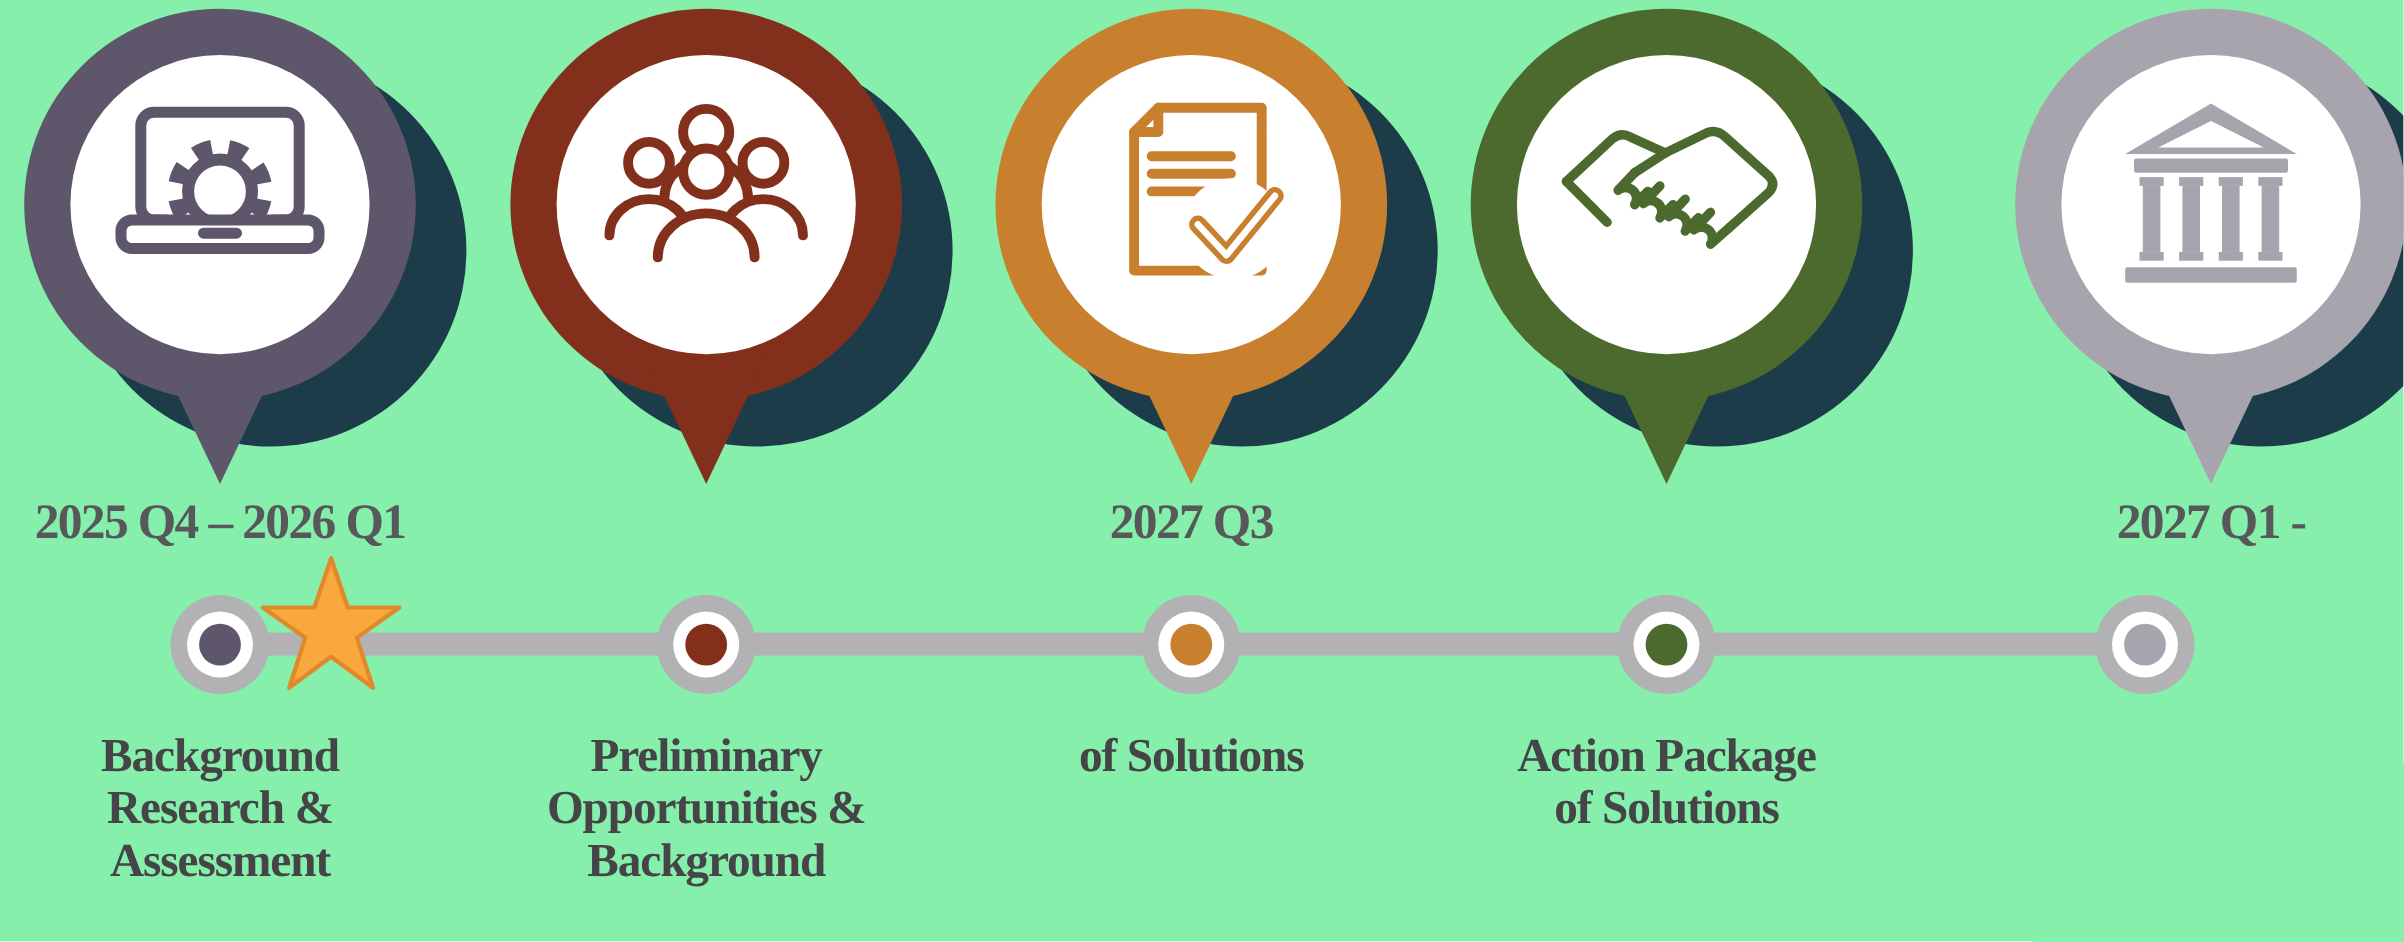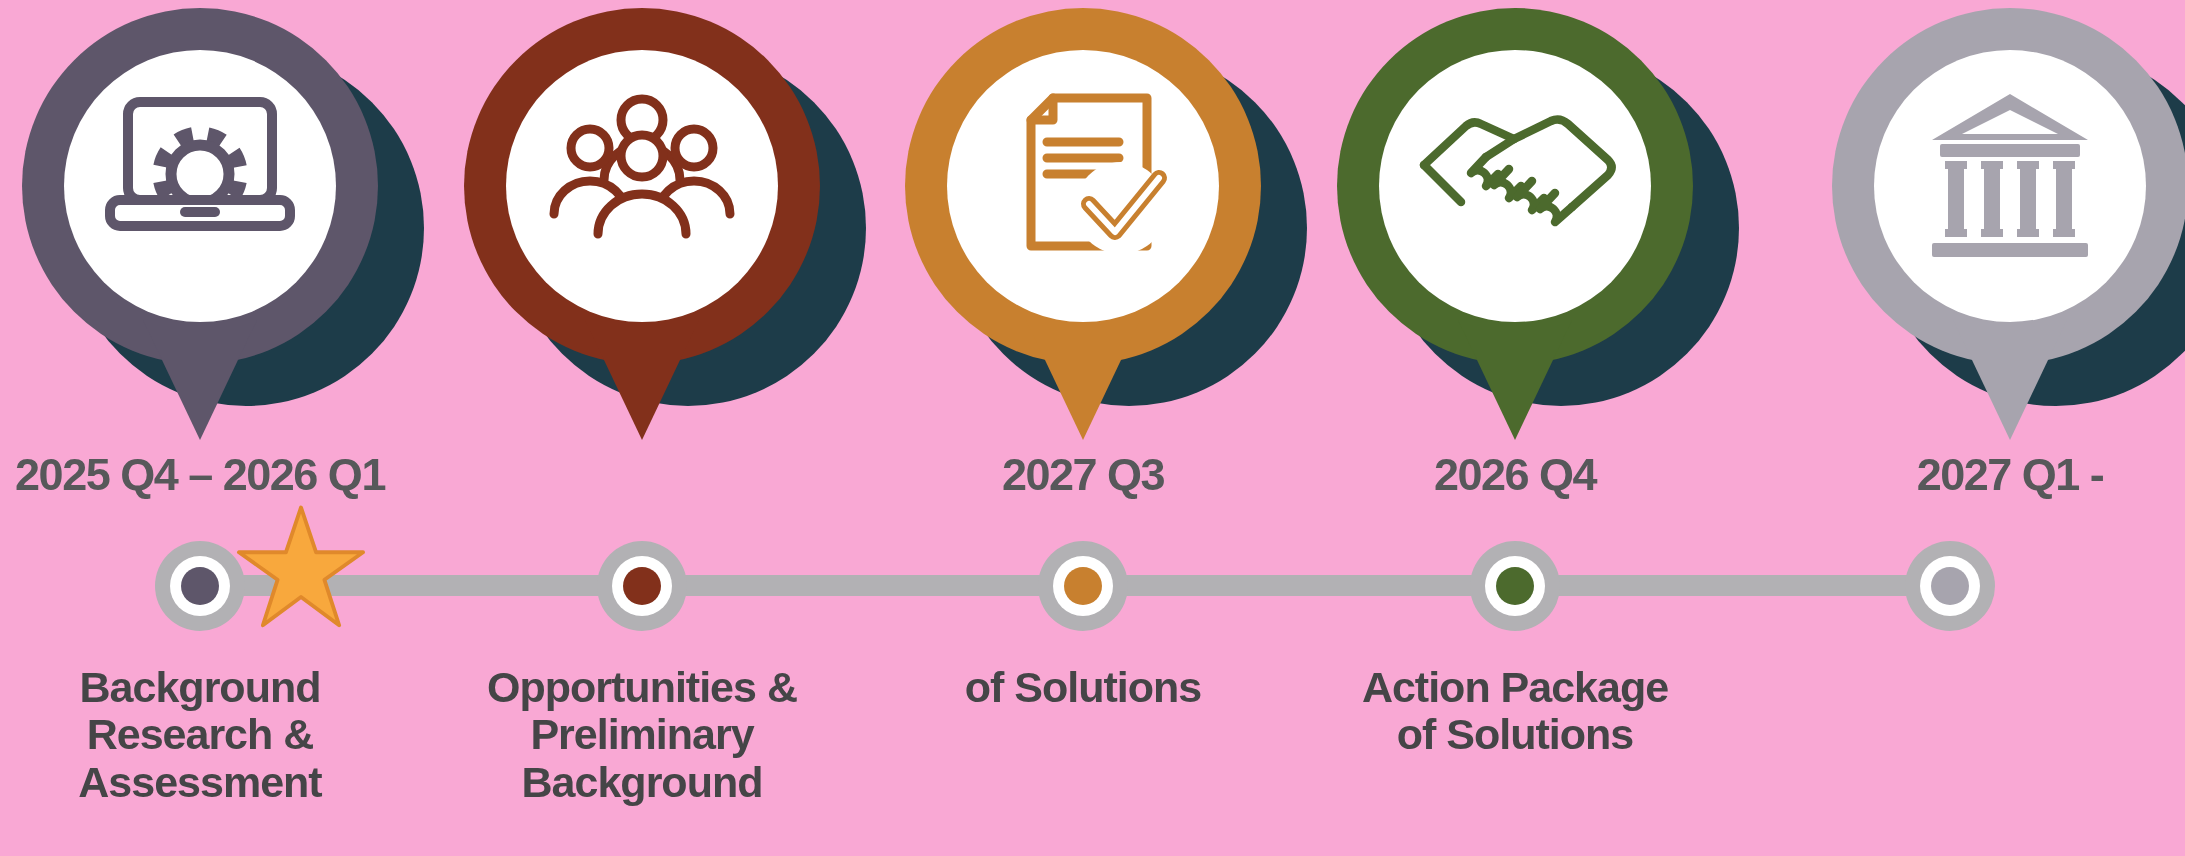--- a/index.html
+++ b/index.html
@@ -1,18 +1,18 @@
 <!DOCTYPE html>
 <html><head>
 <meta charset="utf-8">
 <style>
   html,body{margin:0;padding:0;background:#fff;}
   #canvas{
-    position:relative;width:2185px;height:856px;background:#f9a8d4;overflow:hidden;
-    font-family:Liberation Sans, sans-serif;
+    position:relative;width:2185px;height:856px;background:#86efac;overflow:hidden;
+    font-family:Liberation Serif, serif;
   }
   .stage{position:absolute;top:0;width:440px;height:856px;}
   .pin-svg{position:absolute;top:2px;left:0;overflow:visible;}
   .date{
     position:absolute;top:452px;left:0;width:100%;text-align:center;
     font-weight:700;font-size:45px;line-height:1;letter-spacing:-1.5px;
     color:var(--date-color,#57585A);white-space:nowrap;
   }
   .label{
     position:absolute;top:664px;left:0;width:100%;text-align:center;
@@ -78,22 +78,22 @@
         <path d="M182,178 a38,35 0 0 1 76,0"></path>
         <circle cx="168" cy="146" r="19"></circle>
         <path d="M132,212 a36,33 0 0 1 72,0"></path>
         <circle cx="272" cy="146" r="19"></circle>
         <path d="M236,212 a36,33 0 0 1 72,0"></path>
         <circle cx="220" cy="154" r="21"></circle>
         <path d="M176,232 a44,40 0 0 1 88,0"></path>
       </g>
     </svg>
     <div class="label">
+      <span>Preliminary</span>
       <span>Opportunities &amp;</span>
-      <span>Preliminary</span>
       <span>Background</span>
     </div>
   </div>
 
   <div class="stage" style="left: 863px; --stage-color: #C8802F;">
     <svg class="pin-svg" width="440" height="450" viewBox="0 0 440 450">
       <g transform="translate(46,42)">
         <circle cx="220" cy="184" r="178" fill="var(--shadow-color)"></circle>
       </g>
       <circle cx="220" cy="184" r="178" fill="var(--stage-color)"></circle>
@@ -126,21 +126,20 @@
         <path d="M129,163 L171,124 Q178,118 186,122 L219,137"></path>
         <path d="M219,137 L256,119 Q265,115 273,122 L313,158 Q320,165 313,173 L277,205"></path>
         <path d="M129,163 L166,200"></path>
         <path d="M219,137 L191,155"></path>
         <path d="M191,155 l-15,16 a10,10 0 0 1 15,13 l12,-12"></path>
         <path d="M214,167 l-15,16 a10,10 0 0 1 15,13 l12,-12"></path>
         <path d="M237,179 l-15,16 a10,10 0 0 1 15,13 l12,-12"></path>
         <path d="M260,191 l-15,16 a10,10 0 0 1 15,13 l17,-15"></path>
       </g>
     </svg>
-    <div class="date">2026 Q4</div>
     <div class="label">
       <span>Action Package</span>
       <span>of Solutions</span>
     </div>
   </div>
 
   <div class="stage" style="left: 1790px; --stage-color: #A7A4AE;">
     <svg class="pin-svg" width="440" height="450" viewBox="0 0 440 450">
       <g transform="translate(46,42)">
         <circle cx="220" cy="184" r="178" fill="var(--shadow-color)"></circle>

